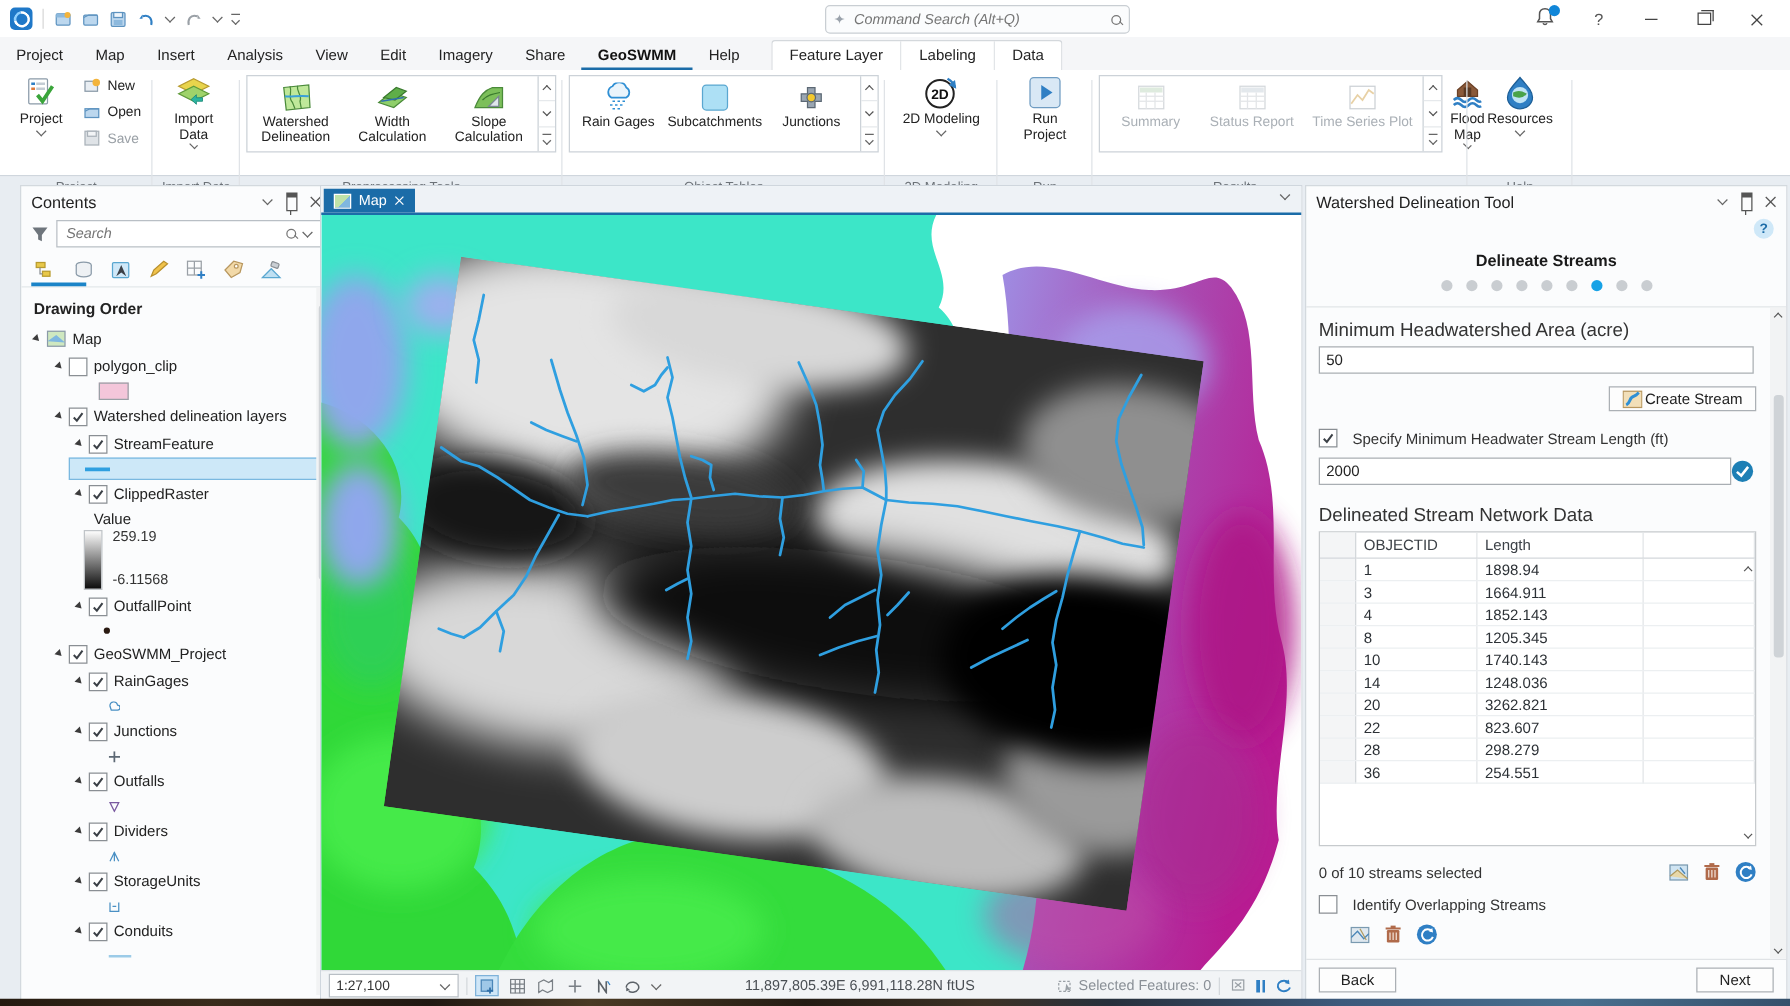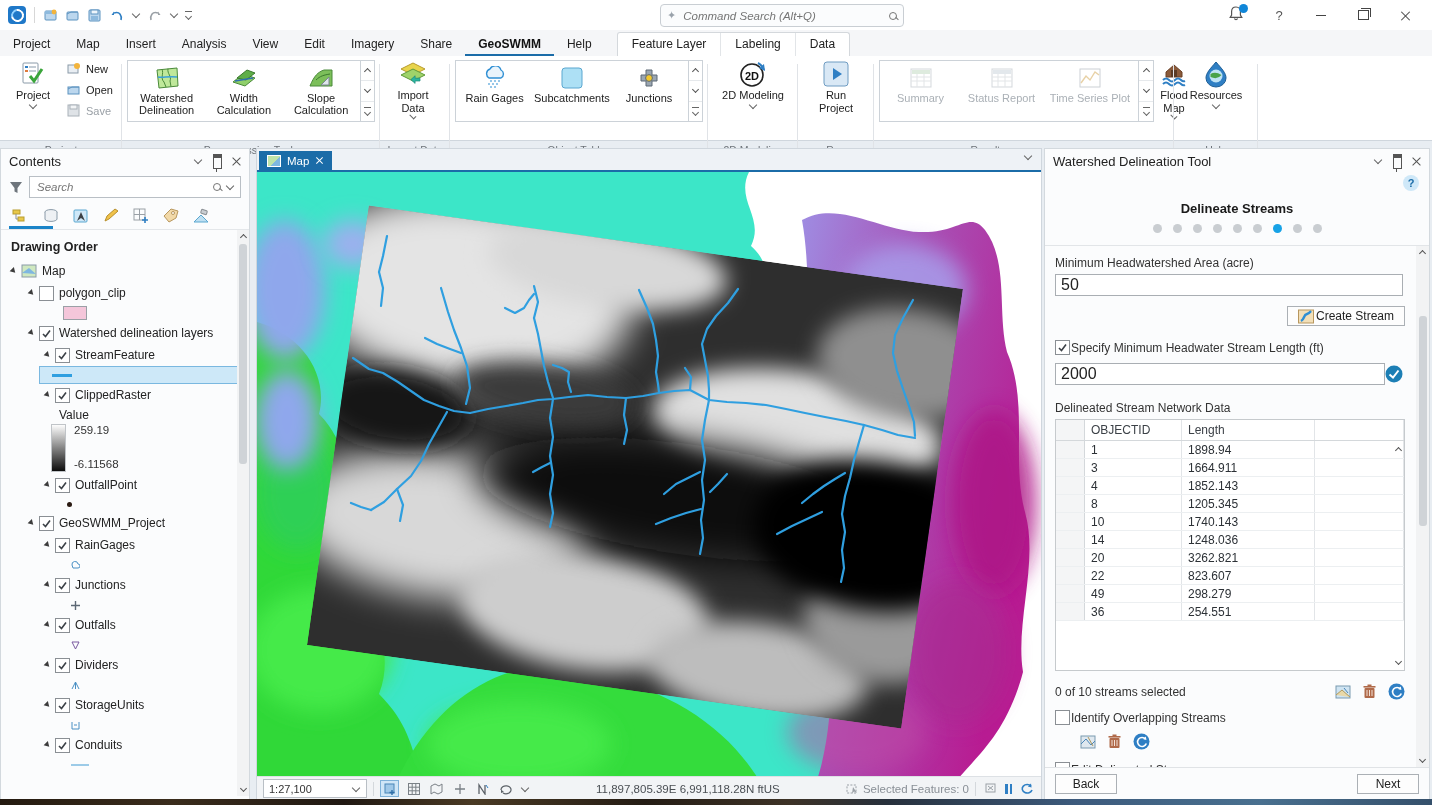--- a/index.html
+++ b/index.html
@@ -60,21 +60,21 @@
   
   .panel{background:#fbfcfd;border:1px solid #d3d9de;}
   .ptitle{height:24px;display:flex;align-items:center;padding:0 8px;font-size:13px;color:#222;}
   .ptools{margin-left:auto;display:flex;align-items:center;gap:10px;}
   .pinicn{display:inline-block;width:7px;height:10px;border:1px solid #555;border-top-width:4px;position:relative;}
   .pinicn::after{content:"";position:absolute;left:2px;bottom:-4px;width:1px;height:4px;background:#555;}
   .xicn{position:relative;width:9px;height:9px;display:inline-block;}
   .xicn::before,.xicn::after{content:"";position:absolute;left:4px;top:-1px;width:1px;height:11px;background:#555;}
   .xicn::before{transform:rotate(45deg);} .xicn::after{transform:rotate(-45deg);}
   
-  #contents{left:0;top:148px;width:248px;height:651px;overflow:hidden;}
+  #contents{left:16px;top:148px;width:248px;height:651px;overflow:hidden;}
   .searchrow{display:flex;align-items:center;gap:6px;padding:3px 8px;}
   .searchbox{flex:1;height:20px;border:1px solid #b9bfc5;background:#fff;display:flex;align-items:center;padding:0 5px;gap:4px;}
   .searchbox input{border:none;outline:none;flex:1;font-style:italic;font-size:11.5px;color:#8a9097;background:transparent;font-family:inherit;}
   .mag{width:6px;height:6px;border:1px solid #777;border-radius:50%;position:relative;display:inline-block;}
   .mag::after{content:"";position:absolute;left:5px;top:5px;width:4px;height:1px;background:#777;transform:rotate(45deg);}
   .ctoolbar{display:flex;gap:10px;padding:6px 10px 4px;align-items:center;border-bottom:1px solid #e4e7ea;position:relative;}
   .ctoolbar .cticon{width:20px;height:18px;display:flex;align-items:center;justify-content:center;}
   .ctindicator{position:absolute;left:8px;bottom:0;width:44px;height:3px;background:#1b84c8;}
   .treewrap{position:relative;height:560px;overflow:hidden;padding-top:6px;}
   .treehdr{font-weight:bold;font-size:12.5px;color:#222;padding:4px 0 6px 10px;}
@@ -104,25 +104,25 @@
   .pauseic{display:flex;gap:2px;} .pauseic i{width:2.5px;height:10px;background:#2f7fc4;display:block;}
   
   #toolpanel{left:1044px;top:148px;width:384px;height:651px;display:flex;flex-direction:column;}
   .helprow{height:22px;display:flex;justify-content:flex-end;padding:2px 10px 0;}
   .helpcircle{width:16px;height:16px;border-radius:50%;background:#cfe8f8;color:#1b6ca8;font-size:11px;font-weight:bold;display:flex;align-items:center;justify-content:center;}
   .steptitle{text-align:center;font-weight:bold;font-size:13px;color:#1a1a1a;padding:4px 0 8px;}
   .dots{display:flex;justify-content:center;gap:11px;padding-bottom:12px;border-bottom:1px solid #e2e5e8;}
   .dot{width:9px;height:9px;border-radius:50%;background:#c9cdd1;}
   .dot.active{background:#17a2e6;}
   .toolbody{flex:1;position:relative;padding:8px 10px 0;overflow:hidden;}
-  .flabel{font-size:12px;color:#333;margin:2px 0 4px;}
-  .tinput{width:336px;height:20px;border:1px solid #a9aeb3;background:#fff;font-size:16px;padding:0 5px;font-family:inherit;color:#222;outline:none;}
+  .flabel{font-size:15px;color:#333;margin:2px 0 4px;}
+  .tinput{width:336px;height:20px;border:1px solid #a9aeb3;background:#fff;font-size:12px;padding:0 5px;font-family:inherit;color:#222;outline:none;}
   .btn{display:inline-flex;align-items:center;gap:2px;border:1px solid #abb0b5;background:#fdfdfd;font-size:12px;color:#222;padding:2px 10px;height:20px;}
   .createrow{display:flex;justify-content:flex-end;margin:10px 14px 14px 0;}
-  .cbrow{display:flex;align-items:center;gap:1px;margin:4px 0 8px;}
+  .cbrow{display:flex;align-items:center;gap:12px;margin:4px 0 8px;}
   .tablebox{width:348px;height:250px;border:1px solid #c6cacd;background:#fff;position:relative;margin-top:4px;}
   table.stable{border-collapse:collapse;width:100%;font-size:12px;}
   .stable th{font-weight:normal;text-align:left;color:#3c4147;border-bottom:1px solid #d4d8db;border-right:1px solid #e2e5e8;height:20px;padding:0 6px;}
   .stable td{border-bottom:1px solid #eceff1;border-right:1px solid #e2e5e8;height:17px;padding:0 6px;color:#2c3136;}
   .stable .selcol{width:16px;background:#f4f5f6;border-right:1px solid #d4d8db;}
   .stable .c-id{width:84px;} .stable .c-len{width:120px;}
   .tbl-chev-up{position:absolute;right:3px;top:26px;}
   .tbl-chev-dn{position:absolute;right:3px;bottom:4px;}
   .selstatus{display:flex;align-items:center;margin:12px 0 6px;font-size:12px;color:#333;}
   .iconset{display:flex;align-items:center;gap:10px;}
@@ -261,20 +261,37 @@
               <rect x="1" y="1" width="11" height="11" fill="#dfe3e7" stroke="#aab2b9"></rect>
               <rect x="3" y="1" width="7" height="4" fill="#f2f4f6" stroke="#aab2b9"></rect>
             </svg>
           <span>Save</span>
         </div>
       </div>
     </div>
     <div class="glabel">Project</div>
   </div>
 
+  <div class="rgroup" style="width:60px;">
+    <div class="gbody">
+      <div class="bigbtn">
+        <span class="bicn">
+          <svg width="28" height="28">
+              <path d="M14 3 L26 9 L14 15 L2 9 Z" fill="#e8d44c" stroke="#b89b2e"></path>
+              <path d="M14 9 L26 15 L14 21 L2 15 Z" fill="#9fd36a" stroke="#5f9a3a"></path>
+              <path d="M20 18 L13 18 L13 14.5 L7 20 L13 25.5 L13 22 L20 22 Z" fill="#2bb5a0" stroke="#1d8a79" transform="scale(0.7) translate(10,8)"></path>
+            </svg>
+        </span>
+        <span>Import Data</span>
+        <span class="chev"></span>
+      </div>
+    </div>
+    <div class="glabel">Import Data</div>
+  </div>
+
   <div class="rgroup" style="width:248px;">
     <div class="gallery">
       <div class="gal-item">
         <span class="gicn">
           <svg width="26" height="24">
               <path d="M3 4 L23 2 L24 20 L5 22 Z" fill="#bfe89a" stroke="#4a8a3a"></path>
               <path d="M8 3 C10 8 6 12 10 16 L12 21" fill="none" stroke="#4a8a3a"></path>
               <path d="M14 2.6 C13 8 18 10 16 15 L17 20.6" fill="none" stroke="#4a8a3a"></path>
               <path d="M4 11 C9 12 14 10 23 11" fill="none" stroke="#3aa0d8" stroke-width="1.6"></path>
             </svg>
@@ -307,37 +324,20 @@
           </span>
         <span class="gs">
             <i class="tinychev tc-dn"></i>
           </span>
         <span class="gs">
             <i class="morechev"></i>
           </span>
       </div>
     </div>
     <div class="glabel">Preprocessing Tools</div>
-  </div>
-
-  <div class="rgroup" style="width:60px;">
-    <div class="gbody">
-      <div class="bigbtn">
-        <span class="bicn">
-          <svg width="28" height="28">
-              <path d="M14 3 L26 9 L14 15 L2 9 Z" fill="#e8d44c" stroke="#b89b2e"></path>
-              <path d="M14 9 L26 15 L14 21 L2 15 Z" fill="#9fd36a" stroke="#5f9a3a"></path>
-              <path d="M20 18 L13 18 L13 14.5 L7 20 L13 25.5 L13 22 L20 22 Z" fill="#2bb5a0" stroke="#1d8a79" transform="scale(0.7) translate(10,8)"></path>
-            </svg>
-        </span>
-        <span>Import Data</span>
-        <span class="chev"></span>
-      </div>
-    </div>
-    <div class="glabel">Import Data</div>
   </div>
 
   <div class="rgroup" style="width:248px;">
     <div class="gallery">
       <div class="gal-item">
         <span class="gicn">
           <svg width="26" height="24">
               <path d="M7 12 a5 5 0 0 1 1-9 a6 6 0 0 1 11 1 a4.5 4.5 0 0 1 0 8 Z" fill="#eaf4fb" stroke="#2f8fd4" stroke-width="1.4"></path>
               <g stroke="#2f8fd4" stroke-width="1.2">
                 <path d="M8 15 l2 0"></path>
@@ -1020,21 +1020,21 @@
               <td></td>
             </tr>
         <tr>
               <td class="selcol"></td>
               <td>22</td>
               <td>823.607</td>
               <td></td>
             </tr>
         <tr>
               <td class="selcol"></td>
-              <td>49</td>
+              <td>28</td>
               <td>298.279</td>
               <td></td>
             </tr>
         <tr>
               <td class="selcol"></td>
               <td>36</td>
               <td>254.551</td>
               <td></td>
             </tr>
       </tbody>

